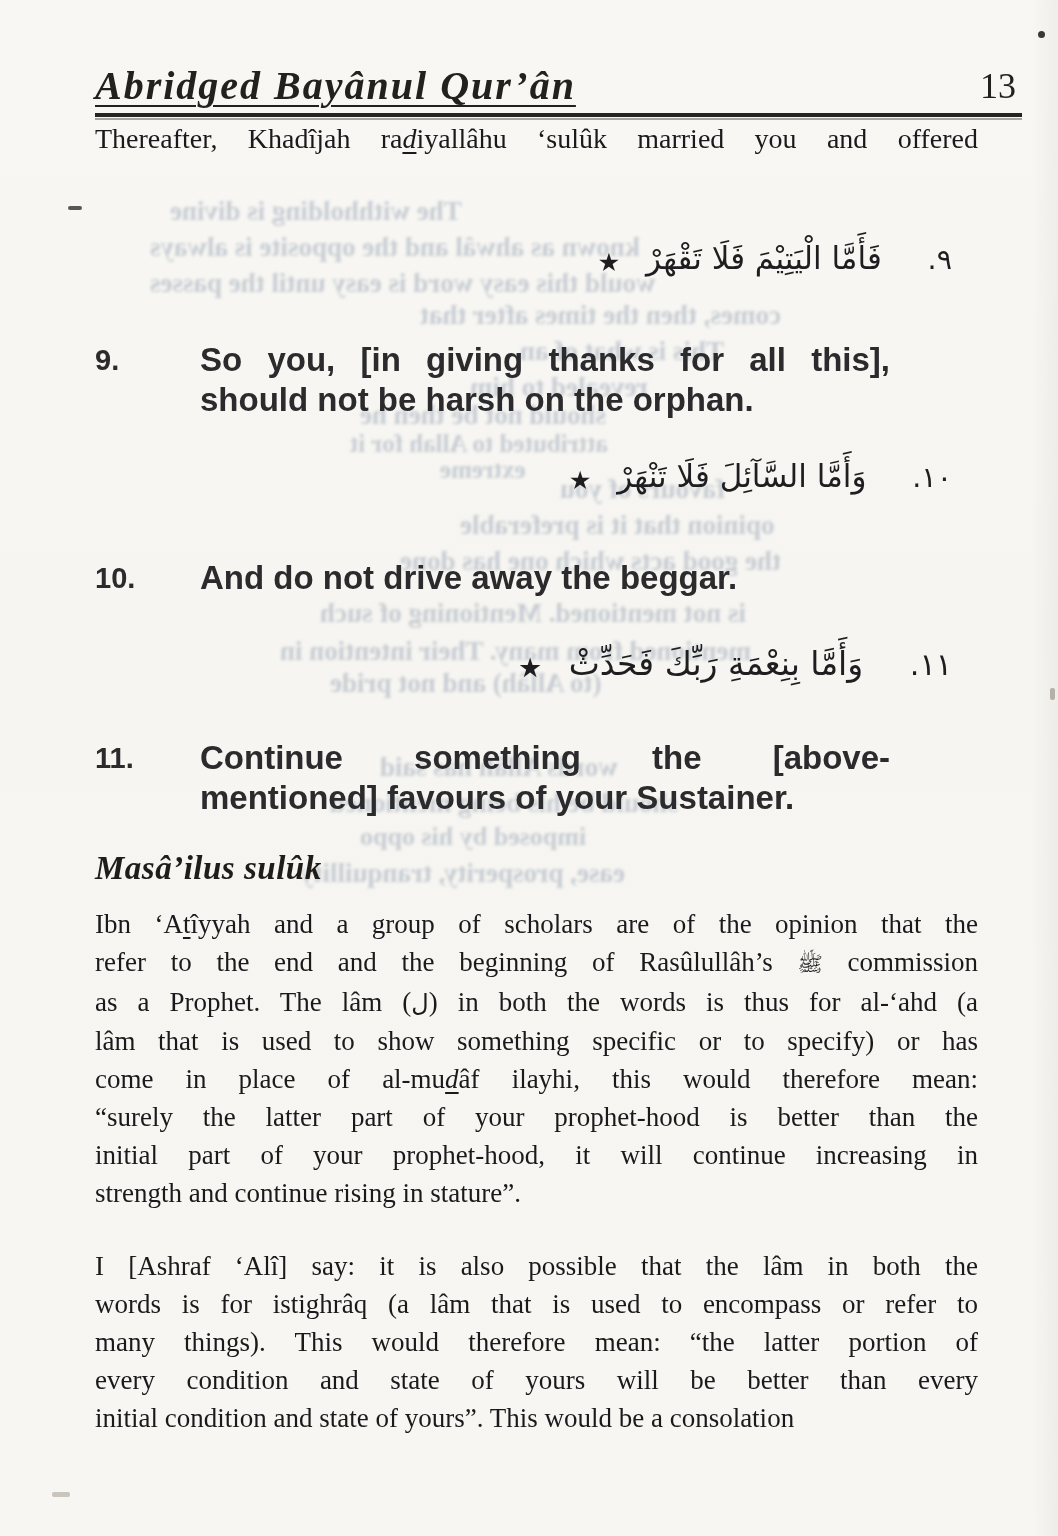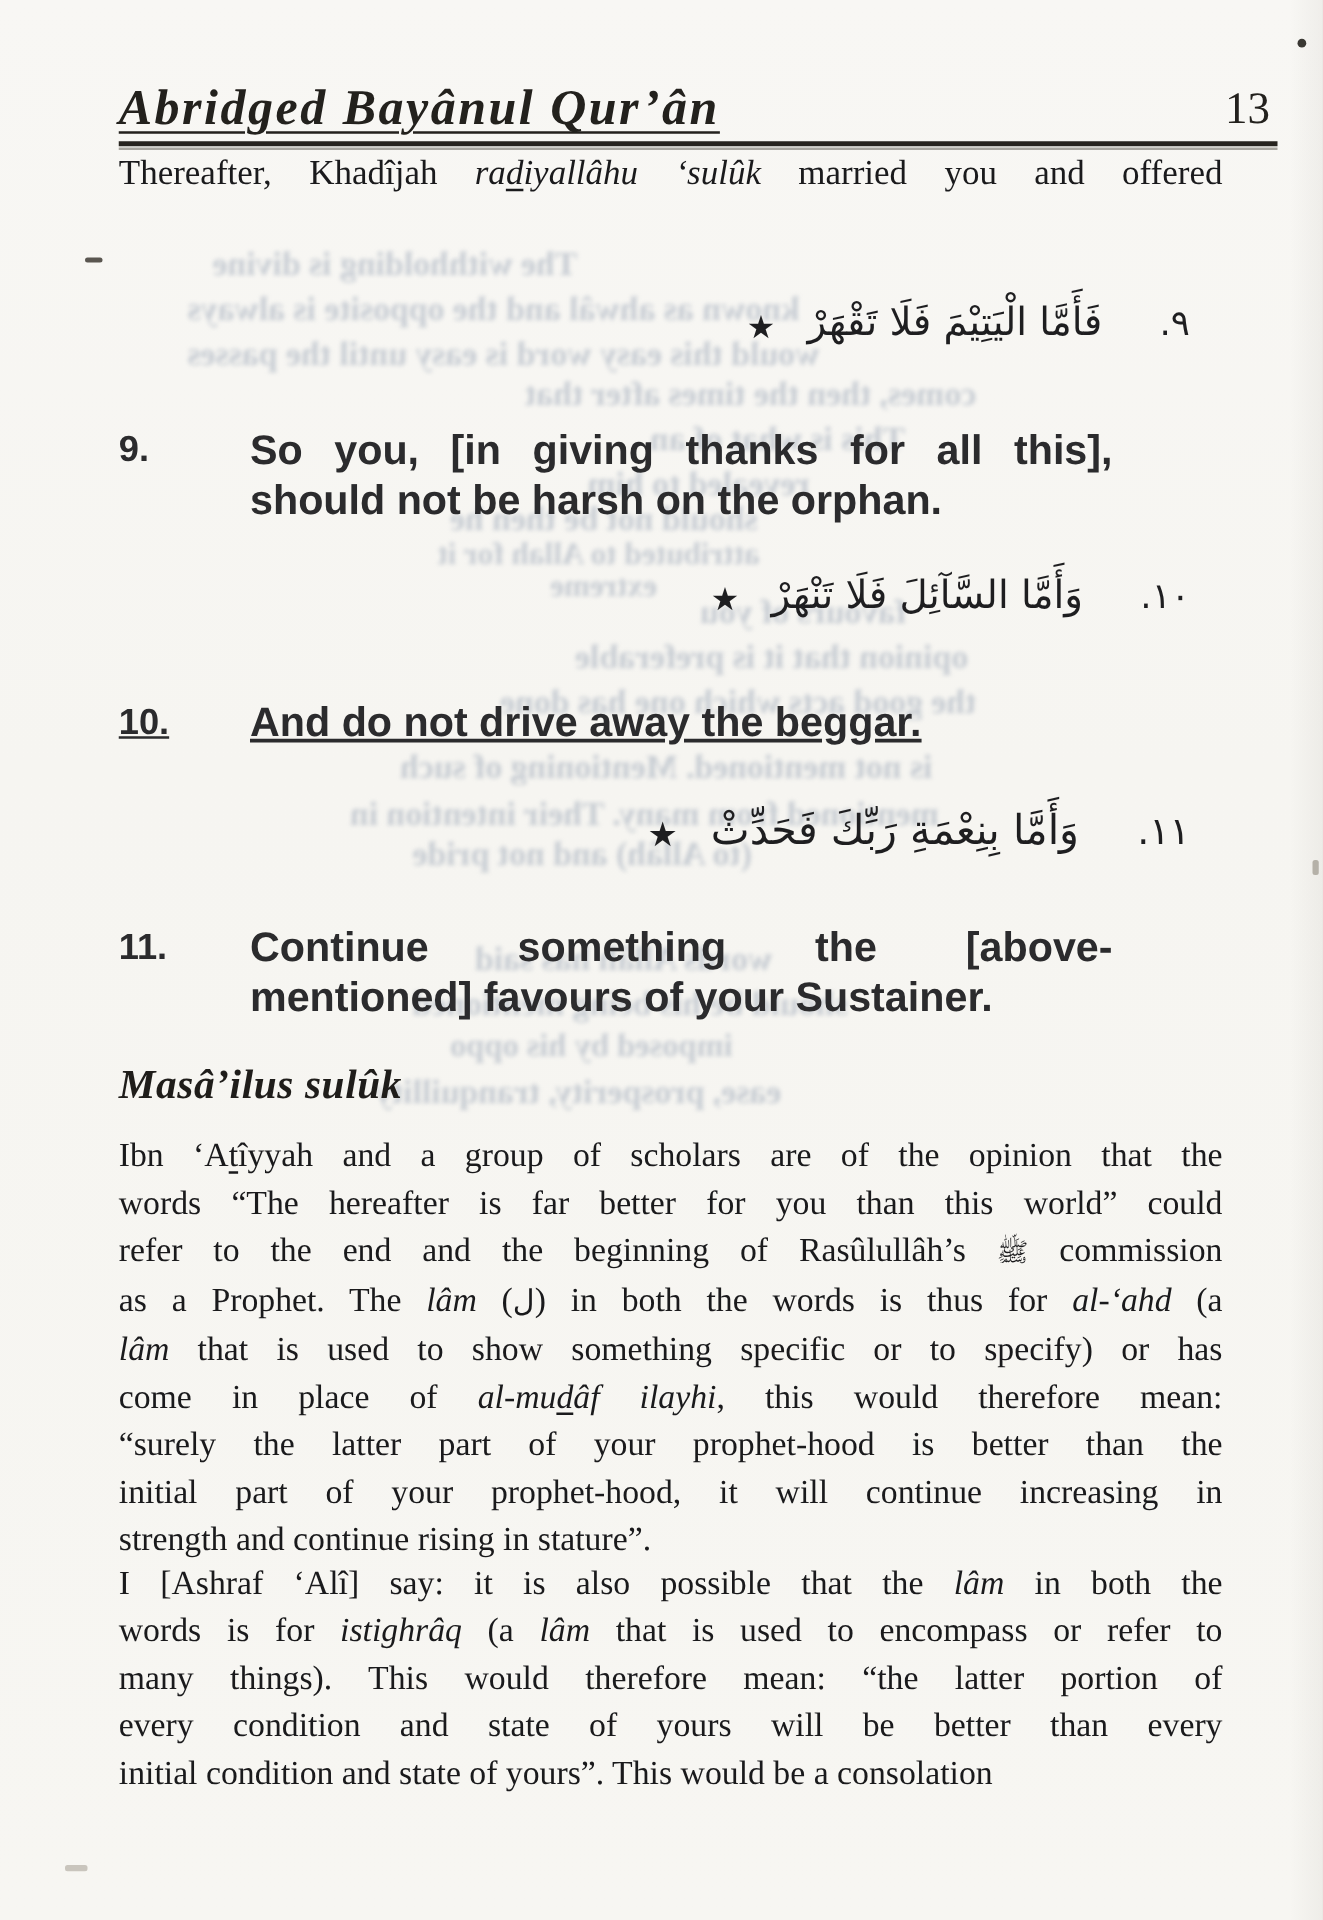--- a/index.html
+++ b/index.html
@@ -43,21 +43,21 @@
     text-decoration:underline;text-decoration-thickness:2px;text-underline-offset:6px;
   }
   .page-number{font-size:36px;color:#23211d;padding-right:6px;}
 
   
   .tblock{position:absolute;left:95px;width:883px;}
   .line{font-size:27px;line-height:38px;white-space:nowrap;}
   .tblock .line{white-space:normal;}
   .just{text-align:justify;text-align-last:justify;}
   .r-n{font-style:normal;}
-  .r-i{font-style:italic;}
+  .r-i{}
   .r-u{text-decoration:underline;text-decoration-thickness:1.5px;text-underline-offset:4px;}
   .r-iu{font-style:italic;text-decoration:underline;text-decoration-thickness:1.5px;text-underline-offset:4px;}
   .r-ar{font-family:"DejaVu Sans",sans-serif;font-size:24px;}
   .r-sws{font-family:"DejaVu Sans",sans-serif;font-size:21px;}
 
   .intro{top:120px;}
   .intro .line{font-size:28px;line-height:37px;}
 
   
   .verse{
@@ -74,21 +74,21 @@
 
   
   .trans{
     position:absolute;left:95px;width:795px;display:flex;
     font-family:"Liberation Sans",sans-serif;font-weight:bold;color:#2b2b2d;
   }
   .trans .num{width:105px;flex:none;font-size:29px;line-height:40px;}
   .trans .txt{width:690px;}
   .trans .txt .line{font-size:33px;line-height:40px;white-space:normal;}
   .t9{top:340px;}
-  .t10{top:558px;text-decoration:underline;}
+  .t10{top:558px;}
   .t11{top:738px;}
 
   
   .section-heading{
     position:absolute;left:95px;top:850px;
     font-size:33px;font-weight:bold;font-style:italic;color:#1f1d1a;
     letter-spacing:0.5px;
   }
 
   .paraA{top:905px;}
@@ -173,21 +173,20 @@
     <div class="txt">
         <div class="line just"><span class="r-n">Continue something the [above-</span></div>
         <div class="line"><span class="r-n">mentioned] favours of your Sustainer.</span></div>
       </div>
   </div>
 
   <div class="section-heading">Masâ’ilus sulûk</div>
 
   <div class="tblock paraA">
       <div class="line just"><span class="r-n">Ibn ‘A</span><span class="r-u">t</span><span class="r-n">îyyah and a group of scholars are of the opinion that the</span></div>
-      <div class="line just"><span class="r-n">words “The hereafter is far better for you than this world” could</span></div>
       <div class="line just"><span class="r-n">refer to the end and the beginning of Rasûlullâh’s </span><span class="r-sws">ﷺ</span><span class="r-n"> commission</span></div>
       <div class="line just"><span class="r-n">as a Prophet. The </span><span class="r-i">lâm</span><span class="r-n"> (</span><span class="r-ar">ل</span><span class="r-n">) in both the words is thus for </span><span class="r-i">al-‘ahd</span><span class="r-n"> (a</span></div>
       <div class="line just"><span class="r-i">lâm</span><span class="r-n"> that is used to show something specific or to specify) or has</span></div>
       <div class="line just"><span class="r-n">come in place of </span><span class="r-i">al-mu</span><span class="r-iu">d</span><span class="r-i">âf ilayhi</span><span class="r-n">, this would therefore mean:</span></div>
       <div class="line just"><span class="r-n">“surely the latter part of your prophet-hood is better than the</span></div>
       <div class="line just"><span class="r-n">initial part of your prophet-hood, it will continue increasing in</span></div>
       <div class="line"><span class="r-n">strength and continue rising in stature”.</span></div>
     </div>
   <div class="tblock paraB">
       <div class="line just"><span class="r-n">I [Ashraf ‘Alî] say: it is also possible that the </span><span class="r-i">lâm</span><span class="r-n"> in both the</span></div>

